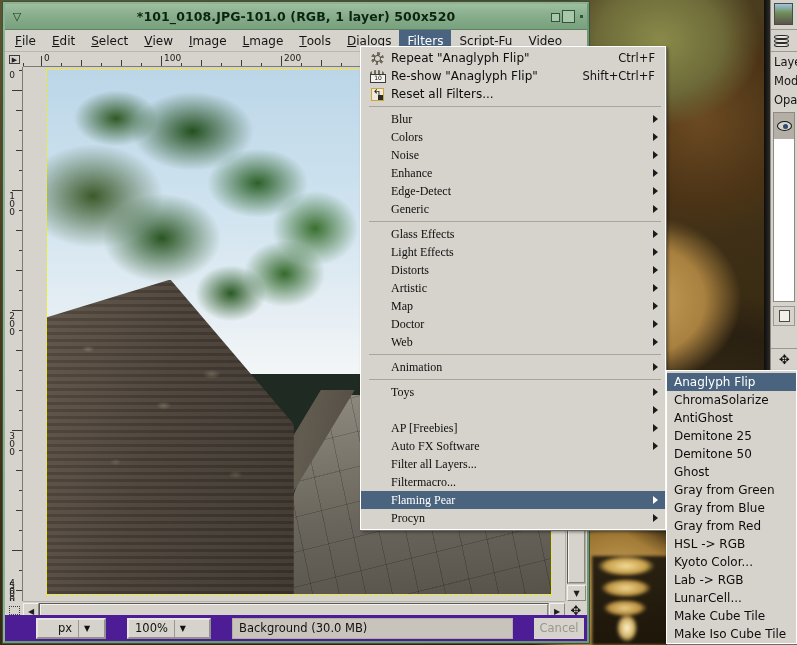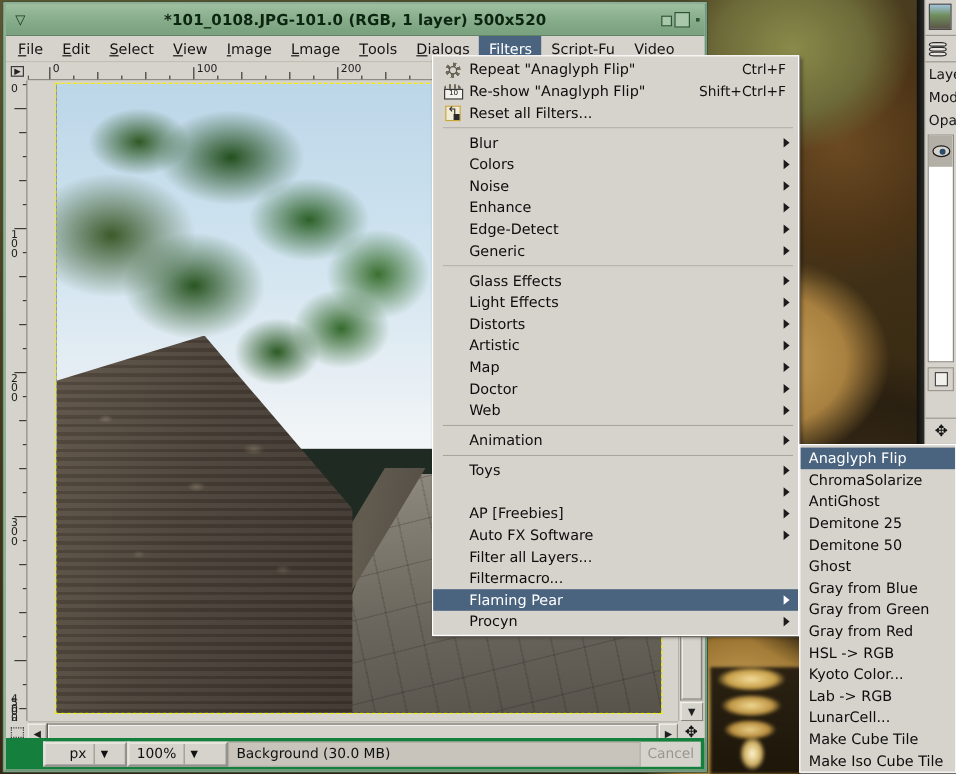--- a/index.html
+++ b/index.html
@@ -196,21 +196,21 @@
   }
   #nav-btn {
     position:absolute; right:0px; bottom:0px; width:22px; height:18px;
     display:flex; align-items:center; justify-content:center; background:#d6d3cc;
     font-size:13px; color:#111;
   }
 
   
   #statusbar {
     position:absolute; left:0; bottom:0; height:26px; width:100%;
-    background:#15803d; display:flex; align-items:center; padding:2px 3px; gap:0;
+    background:#4c1d95; display:flex; align-items:center; padding:2px 3px; gap:21px;
   }
   .combo {
     height:21px; display:flex; align-items:center;
     border:2px outset #e7e4de; background:#d6d3cc; padding:0 1px 0 6px; font-size:11.5px; color:#111;
   }
   .combo .v { min-width:28px; text-align:right; }
   .combo .arrow {
     width:17px; height:100%; margin-left:6px; border-left:1px solid #9b978f;
     display:flex; align-items:center; justify-content:center; font-size:8px;
   }
@@ -232,21 +232,21 @@
     box-shadow:1px 1px 0 #6e6a62, 2px 2px 3px rgba(0,0,0,.45);
     padding:2px 0; z-index:40;
   }
   .mi {
     height:18px; display:flex; align-items:center; padding-left:6px;
     font-size:12px; color:#0d0d0d; position:relative; cursor:default;
   }
   .mi.sel { background:#4a6480; color:#ffffff; }
   .mi .ico { width:20px; height:16px; display:flex; align-items:center; justify-content:center; }
   .mi .lbl { padding-left:4px; }
-  .mi.indent .lbl { padding-left:24px; }
+  .mi.indent .lbl { padding-left:24px;font-family:Liberation Serif, serif; }
   .mi .accel { margin-left:auto; padding-right:10px; font-size:11.5px; color:#121212; }
   .mi .sub-arrow {
     position:absolute; right:7px; top:50%; transform:translateY(-50%);
     width:0; height:0; border-left:5px solid #1b1b1b;
     border-top:4px solid transparent; border-bottom:4px solid transparent;
   }
   .mi.sel .sub-arrow { border-left-color:#ffffff; }
   .msep { height:1px; margin:3px 4px 3px 8px; background:#ffffff; border-top:1px solid #a9a59d; }
 
   
@@ -650,22 +650,22 @@
   </div>
 </div>
 
 <div id="fp-submenu">
   <div class="sm-item sel">Anaglyph Flip</div>
   <div class="sm-item">ChromaSolarize</div>
   <div class="sm-item">AntiGhost</div>
   <div class="sm-item">Demitone 25</div>
   <div class="sm-item">Demitone 50</div>
   <div class="sm-item">Ghost</div>
+  <div class="sm-item">Gray from Green</div>
   <div class="sm-item">Gray from Blue</div>
-  <div class="sm-item">Gray from Green</div>
   <div class="sm-item">Gray from Red</div>
   <div class="sm-item">HSL -&gt; RGB</div>
   <div class="sm-item">Kyoto Color...</div>
   <div class="sm-item">Lab -&gt; RGB</div>
   <div class="sm-item">LunarCell...</div>
   <div class="sm-item">Make Cube Tile</div>
   <div class="sm-item">Make Iso Cube Tile</div>
 </div>
 
 <div id="layers-dock">

